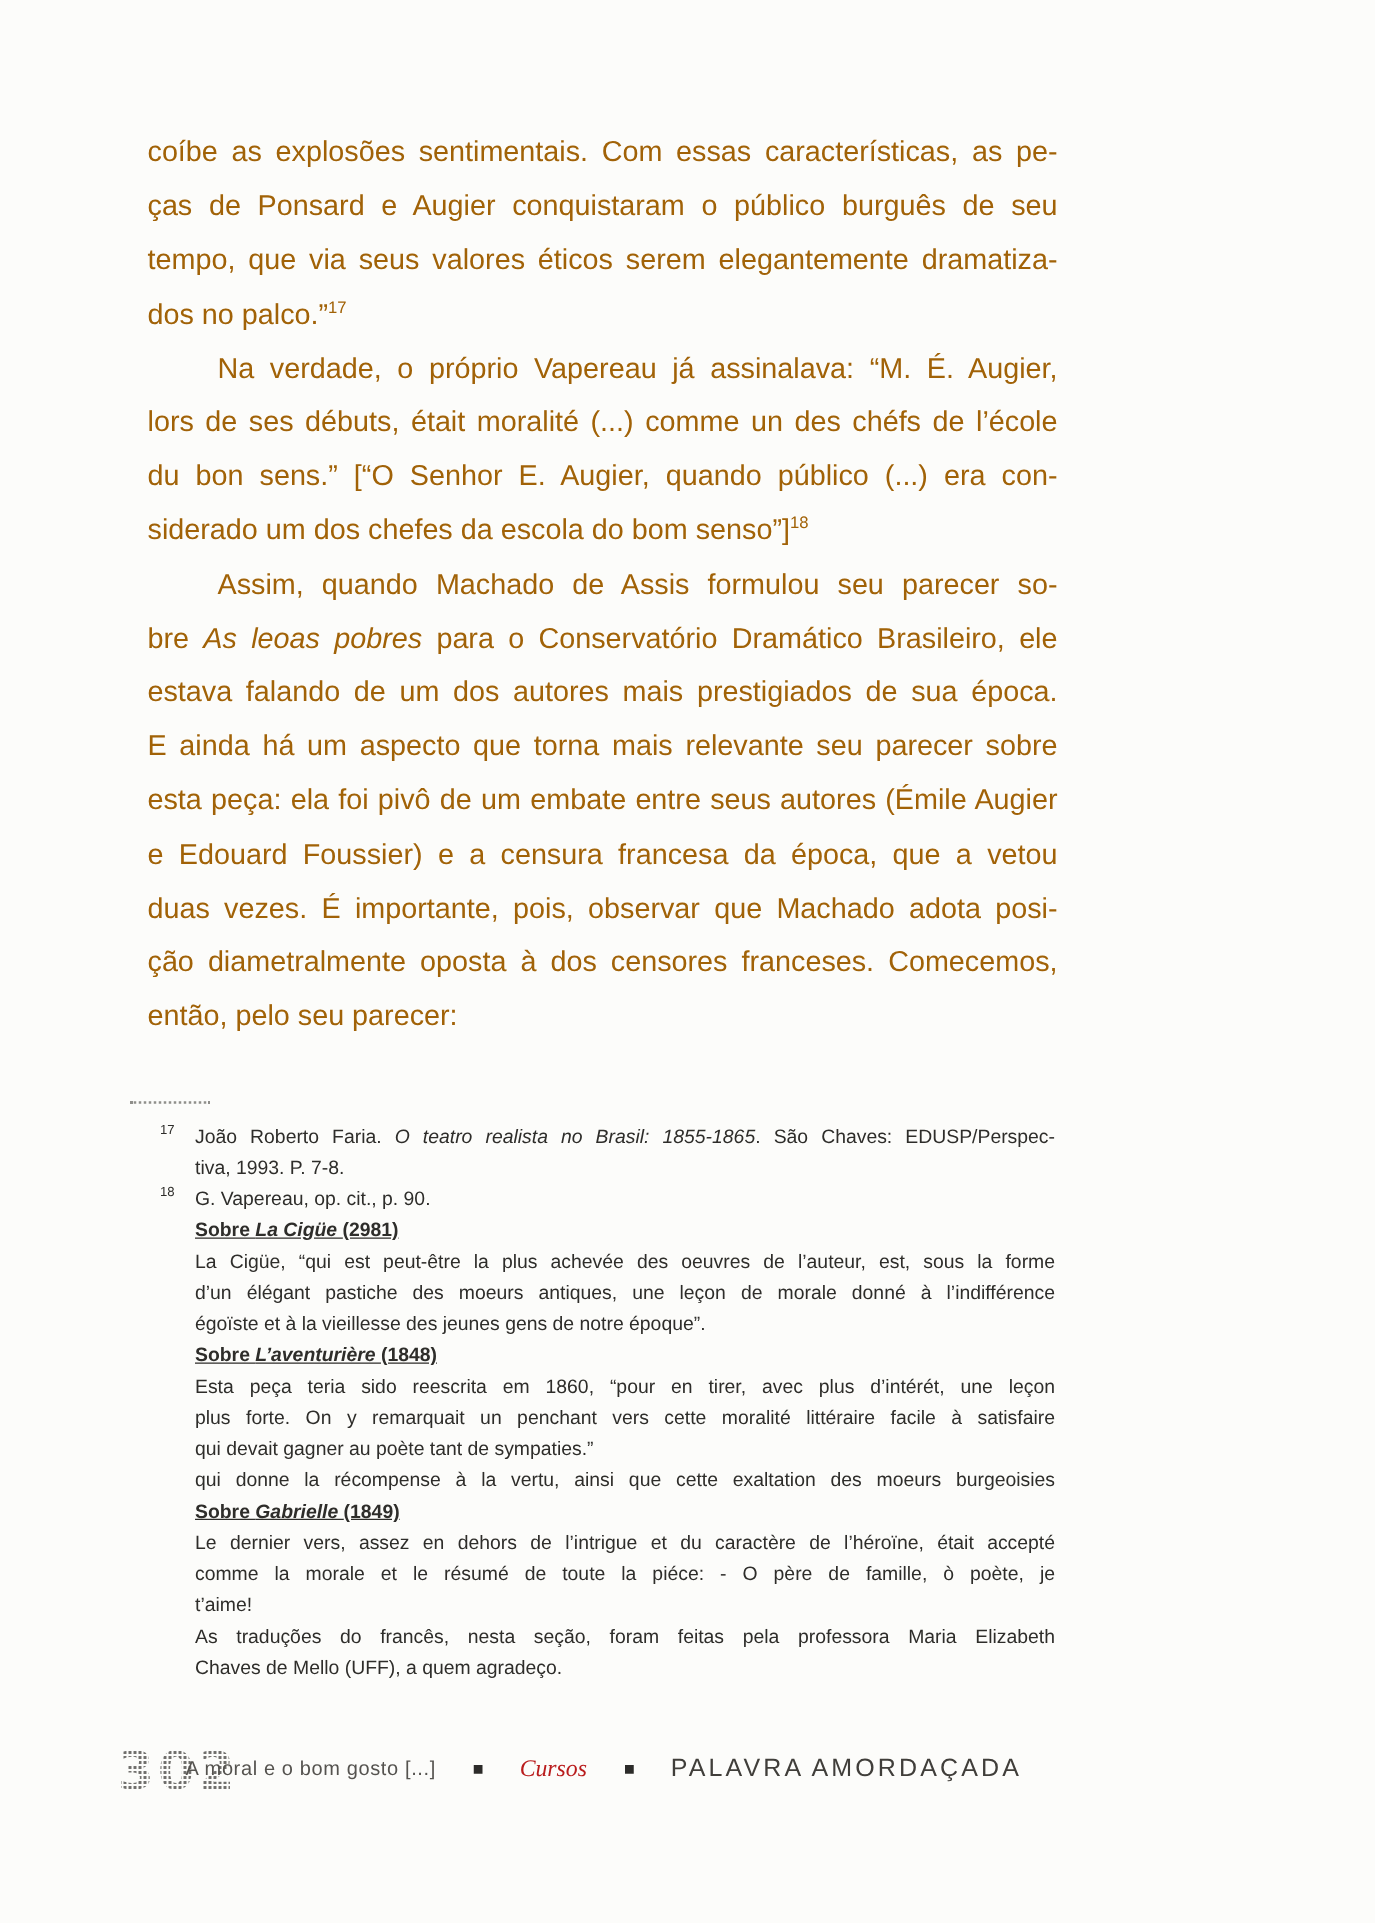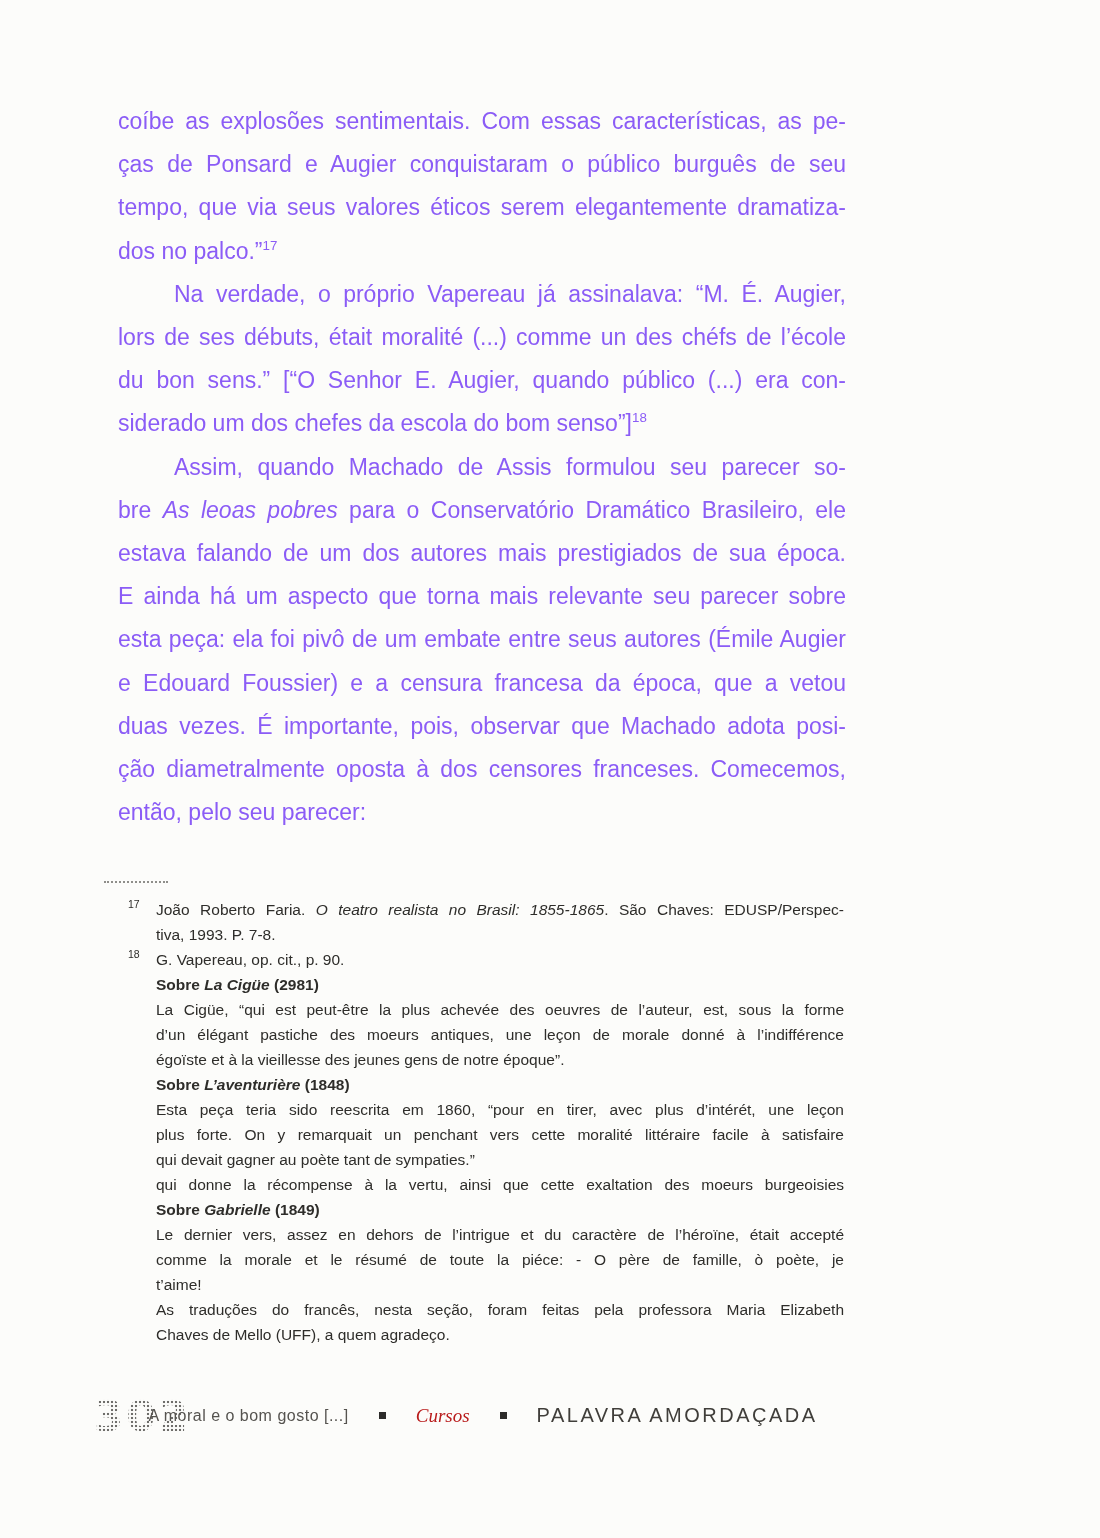--- a/index.html
+++ b/index.html
@@ -10,30 +10,30 @@
     color:#33322f;
     position:relative;
     overflow:hidden;
   }
   .page{position:absolute;inset:0;}
 
   
   #body-text{
     position:absolute;left:118px;top:100px;width:728px;
     font-size:23px;line-height:43.2px;
-    color:#8b5cf6;
+    color:#a16207;
   }
   .line{
     text-align:justify;
     text-align-last:justify;
   }
   .line.end{text-align-last:left;}
   .line.ind{text-indent:56px;}
   .it{font-style:italic;}
-  .bd{font-weight:bold;}
+  .bd{font-weight:bold;text-decoration:underline;}
   .sup{font-size:0.58em;vertical-align:super;line-height:0;}
 
   
   #footnote-sep{
     position:absolute;left:104px;top:881px;width:64px;height:0;
     border-top:2px dotted #8f8e8a;
   }
 
   
   #footnotes{

